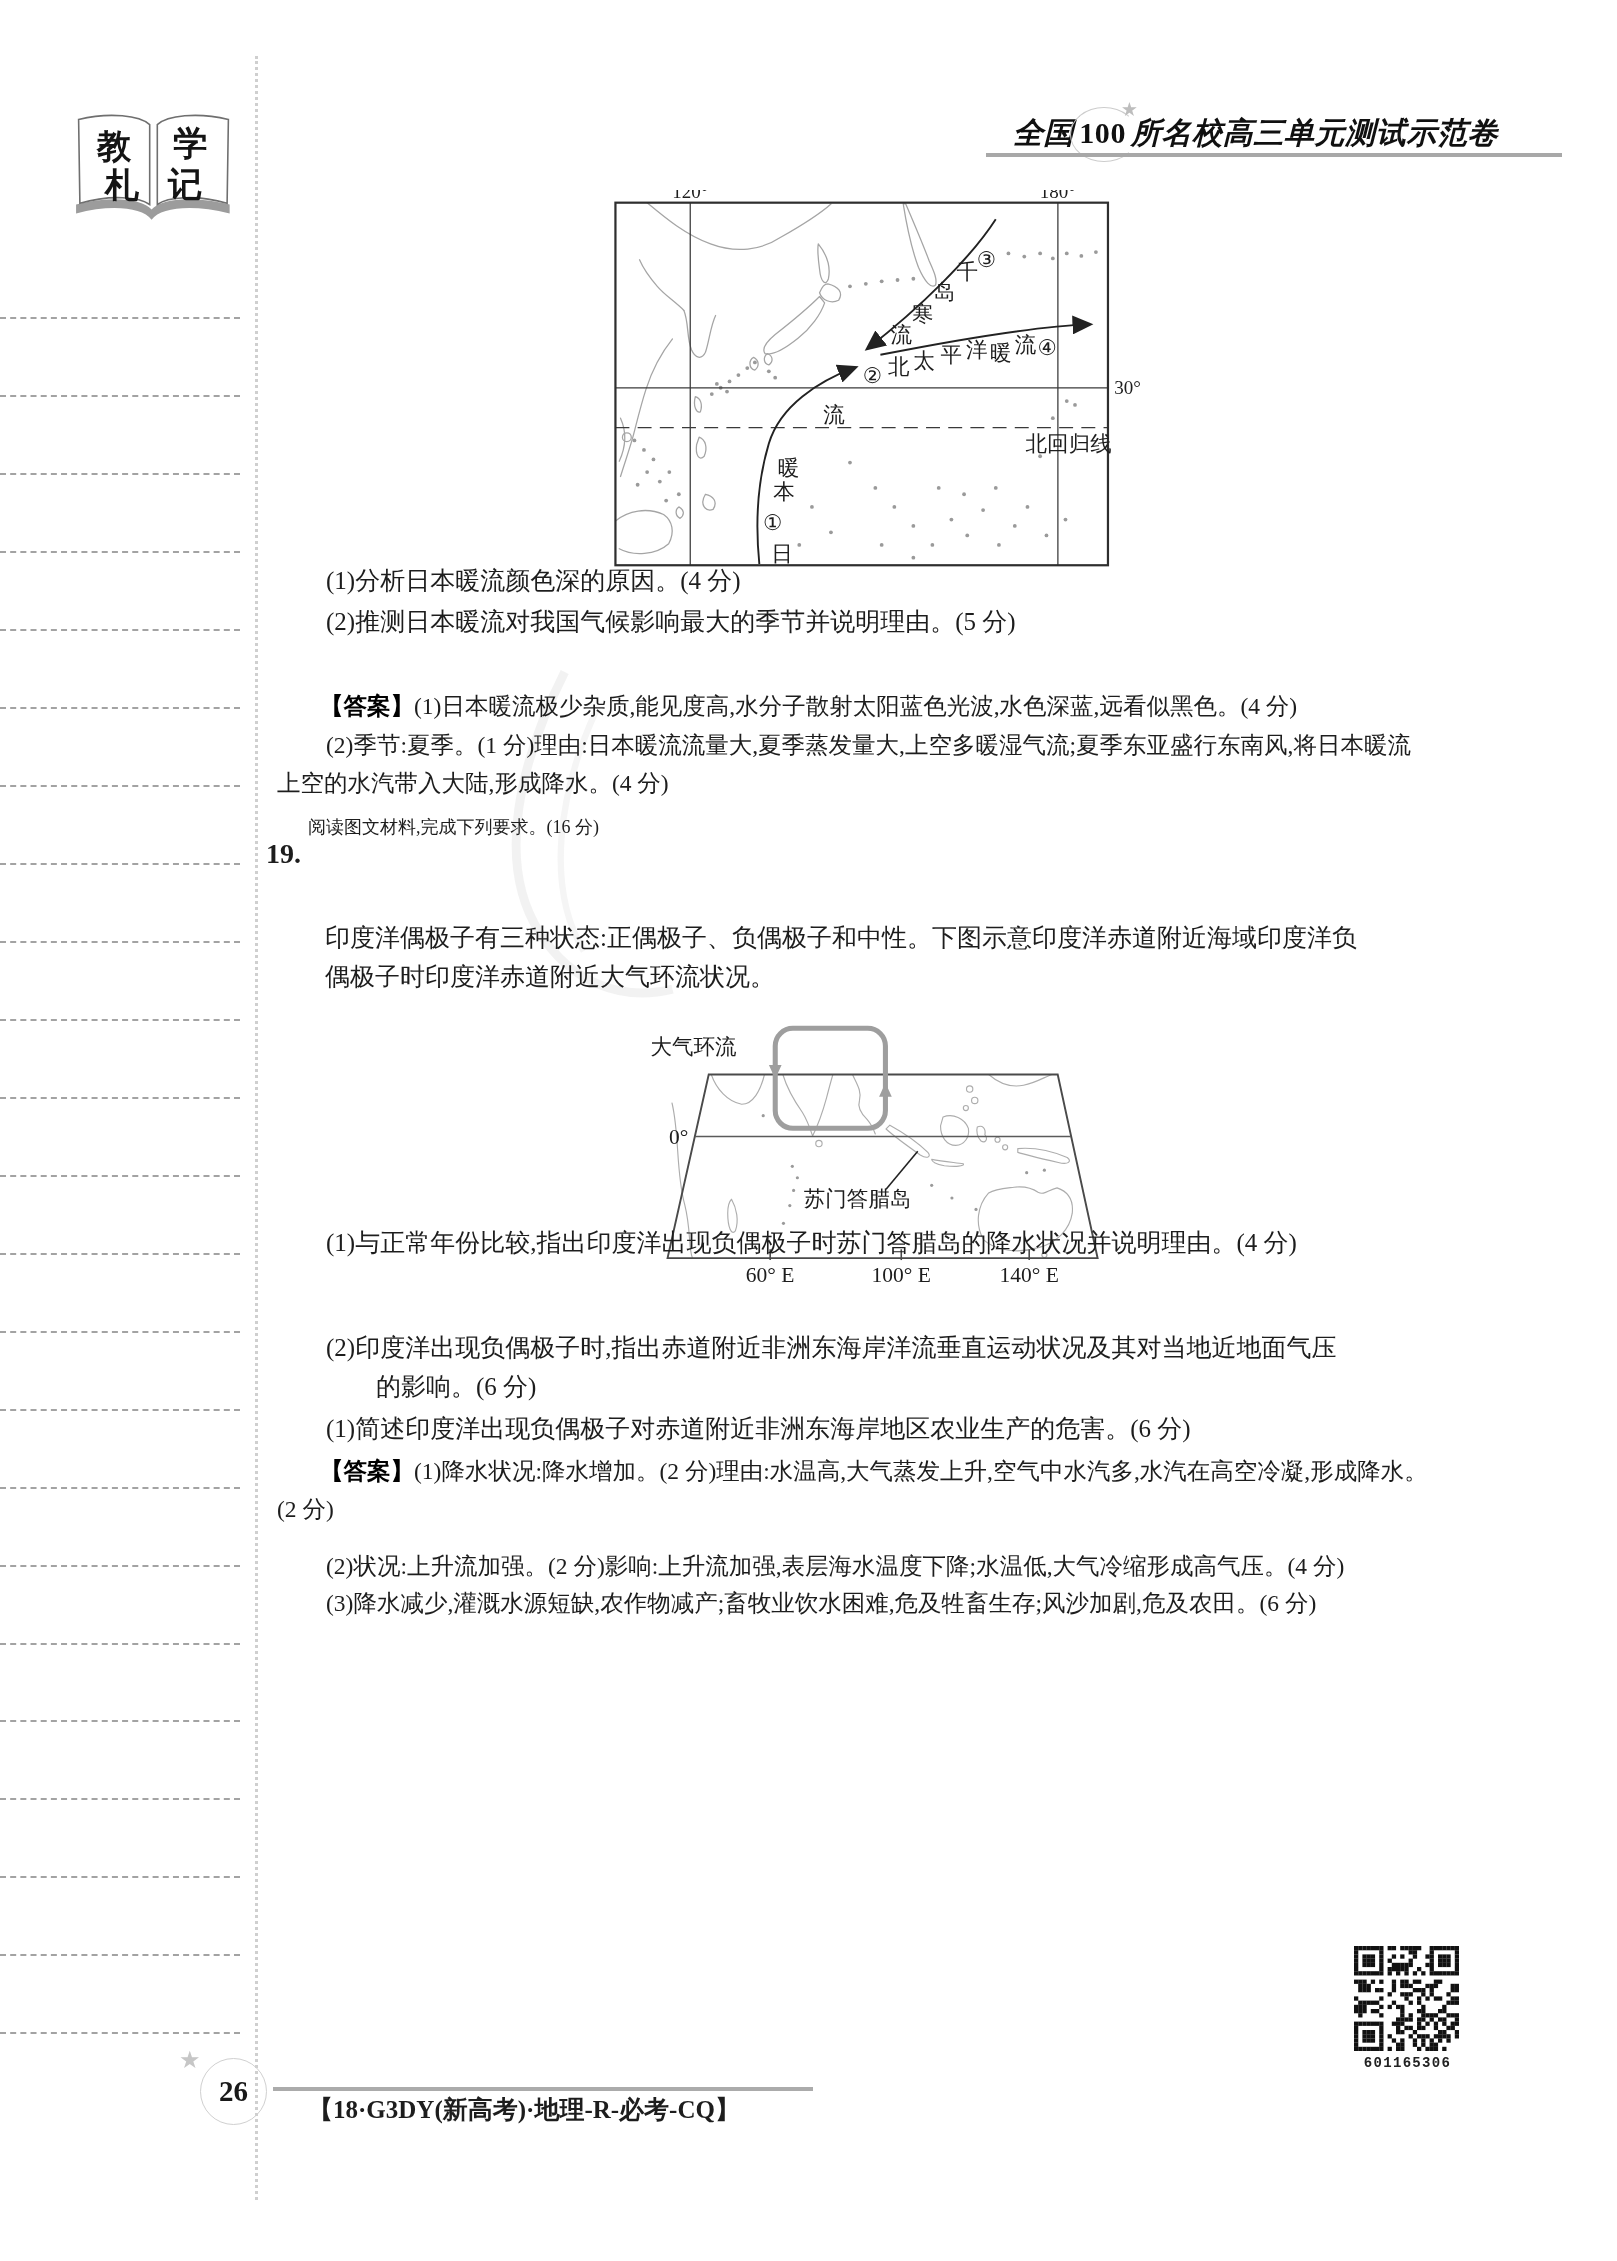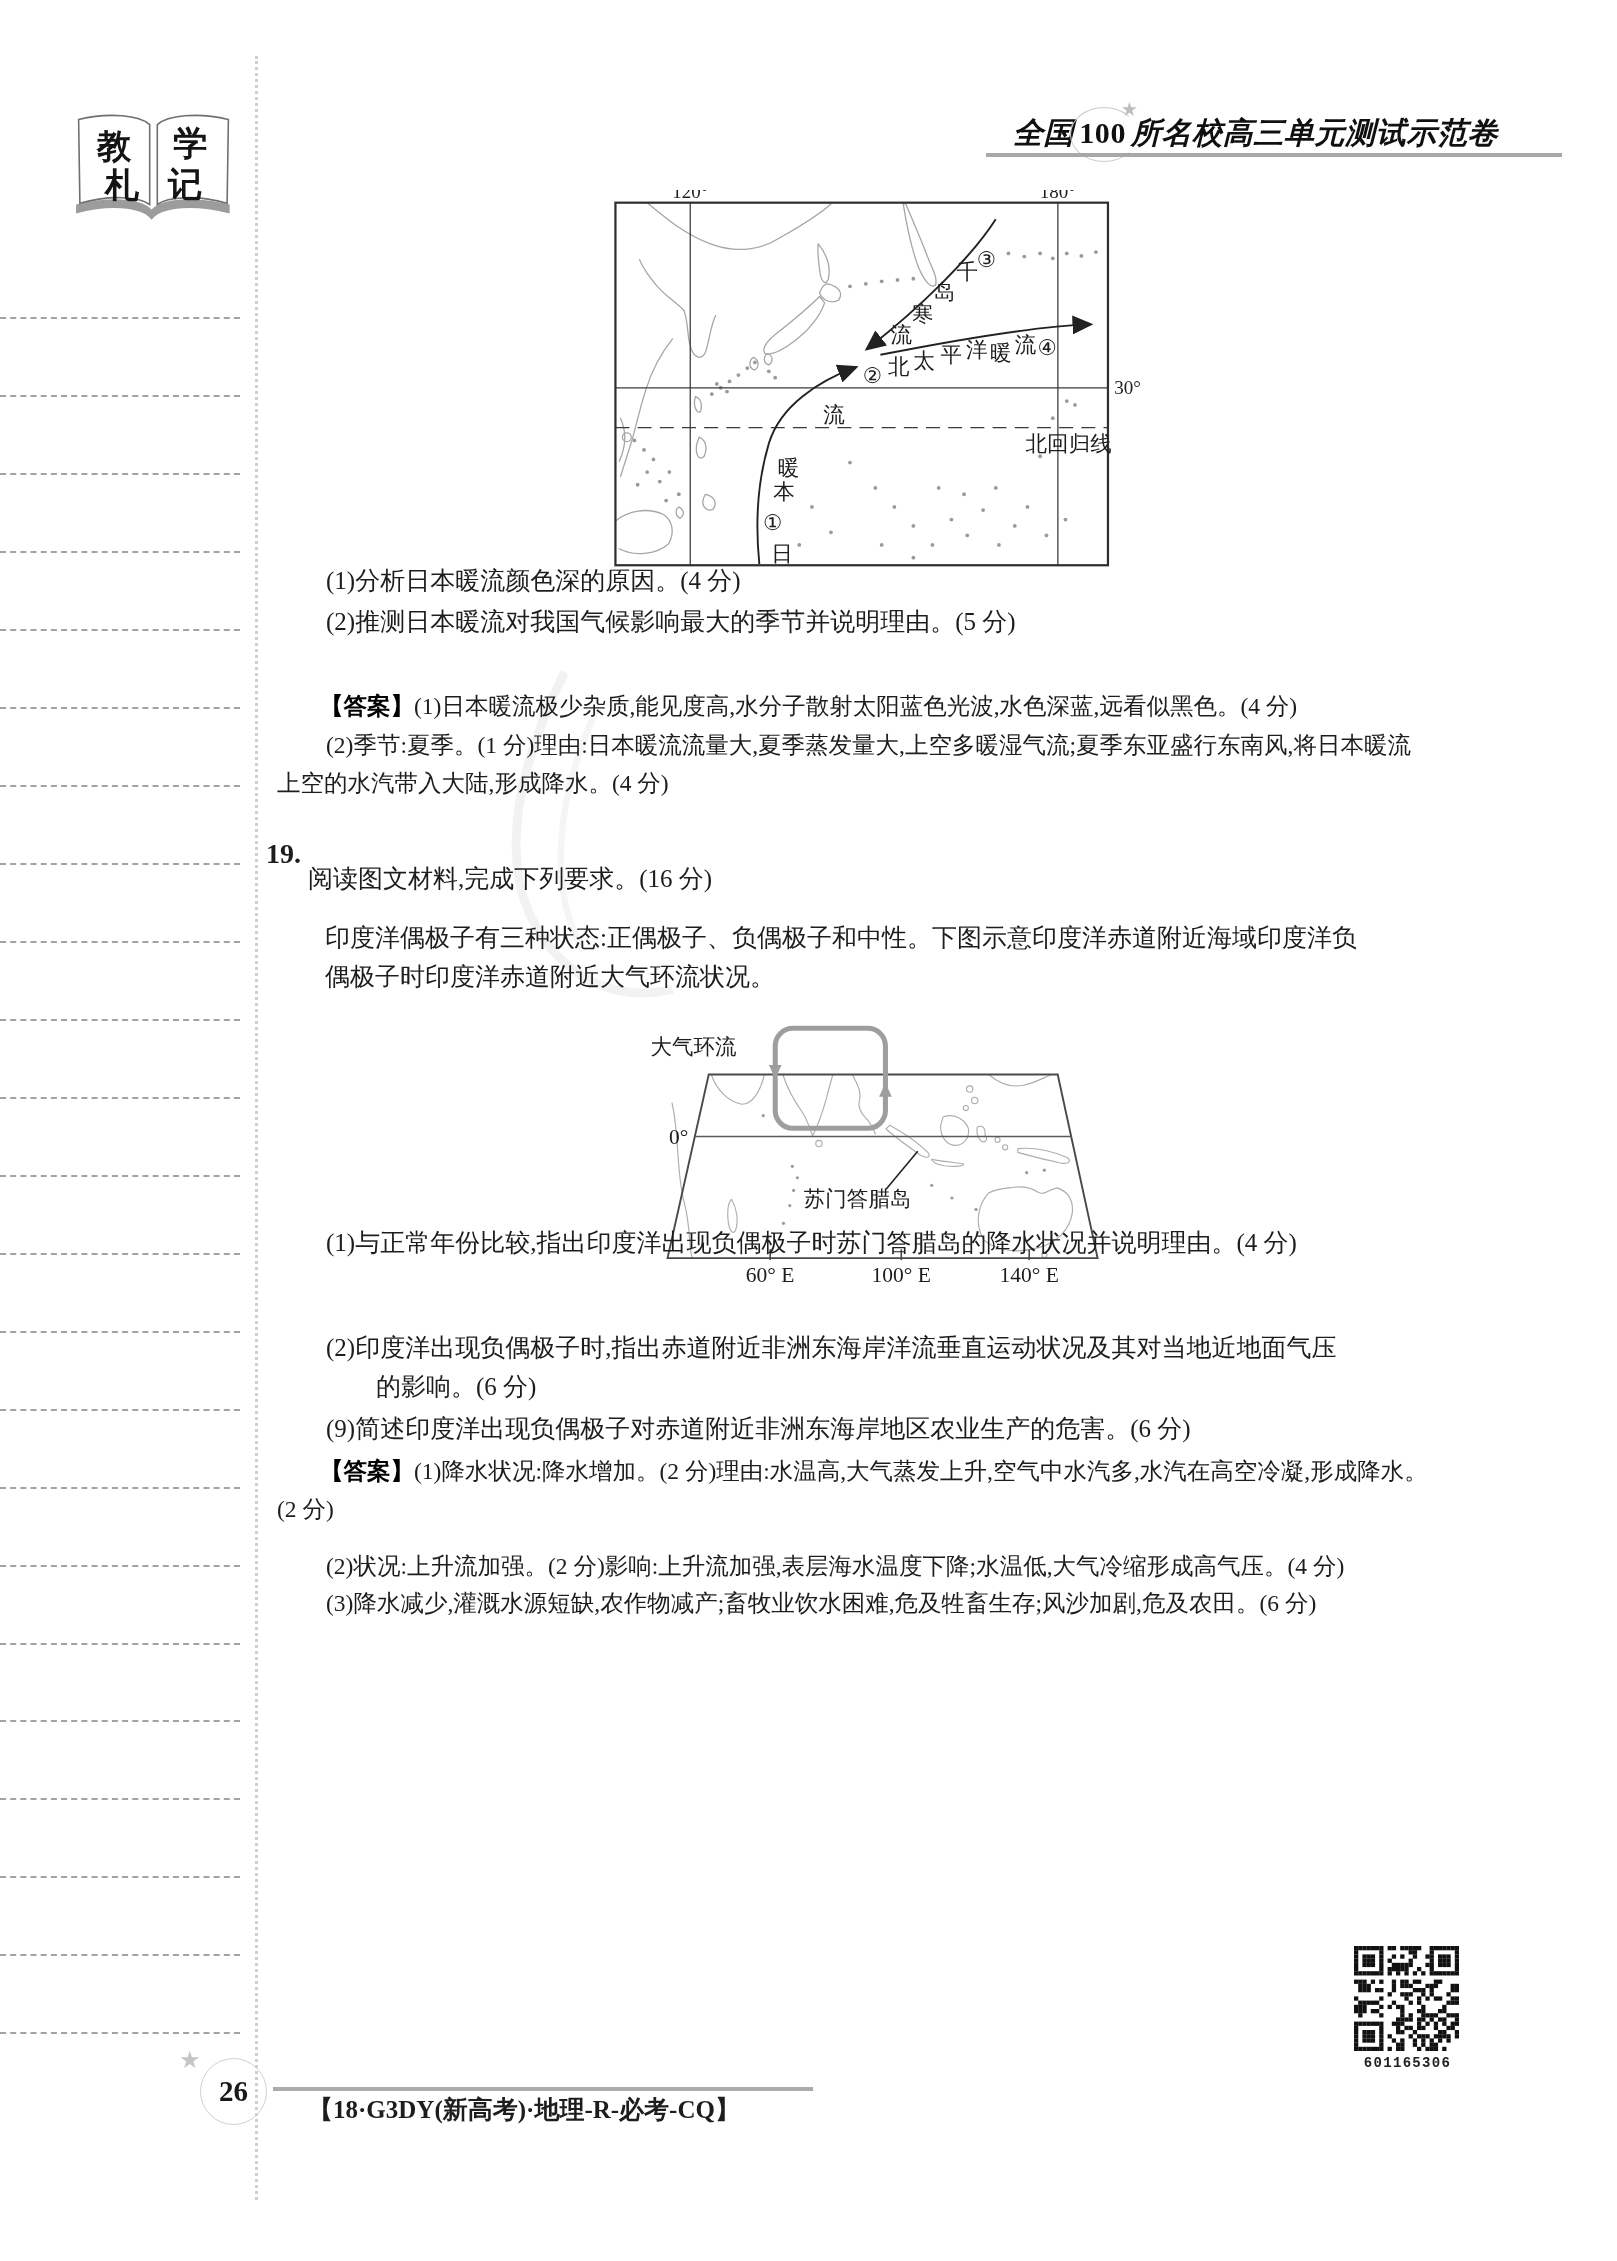--- a/index.html
+++ b/index.html
@@ -24,21 +24,21 @@
   
   .tl{position:absolute;white-space:nowrap;font-size:25px;line-height:30px;}
   .tl.ans{font-size:23.5px;}
   .tl .ans-label{font-weight:bold;color:#000;text-align:right;}
   .x-q{left:326px;}
   .x-ans{left:277px;}
   .x-stem{left:325px;}
   .x-stem1{left:377px;}
   .x-ind2{left:376px;}
   .q19-num{position:absolute;left:266px;top:838px;font-size:28px;font-weight:bold;text-align:right;}
-  .q19-title{position:absolute;left:308px;top:862px;font-size:25px;}
+  .q19-title{position:absolute;left:308px;top:815px;font-size:18px;}
   
   .map1{position:absolute;left:609px;top:190px;}
   .map2{position:absolute;left:634px;top:1008px;}
   .coast{fill:none;stroke:#a5a5a5;stroke-width:2;stroke-linejoin:round;stroke-linecap:round;}
   .coast2{fill:none;stroke:#adadad;stroke-width:1.8;stroke-linejoin:round;stroke-linecap:round;}
   .grid{stroke:#3a3a3a;stroke-width:2;fill:none;}
   .frame{stroke:#2e2e2e;stroke-width:3.5;fill:none;}
   .current{stroke:#222;stroke-width:3;fill:none;}
   .mlabel{font-family:"Liberation Serif",serif;font-size:34px;fill:#1d1d1d;}
   .mlabel-s{font-family:"Liberation Serif",serif;font-size:30px;fill:#1d1d1d;}
@@ -297,21 +297,21 @@
     <text class="mlabel" x="86" y="214" text-anchor="end" font-size="36">0°</text>
     <text class="mlabel" x="268" y="312" font-size="36">苏门答腊岛</text>
     <text class="mlabel" x="215" y="432" text-anchor="middle">60° E</text>
     <text class="mlabel" x="422" y="432" text-anchor="middle">100° E</text>
     <text class="mlabel" x="624" y="432" text-anchor="middle">140° E</text>
   </svg>
 
   <div class="tl x-q" style="top:1228px">(1)与正常年份比较,指出印度洋出现负偶极子时苏门答腊岛的降水状况并说明理由。(4 分)</div>
   <div class="tl x-q" style="top:1333px">(2)印度洋出现负偶极子时,指出赤道附近非洲东海岸洋流垂直运动状况及其对当地近地面气压</div>
   <div class="tl x-ind2" style="top:1372px">的影响。(6 分)</div>
-  <div class="tl x-q" style="top:1414px">(9)简述印度洋出现负偶极子对赤道附近非洲东海岸地区农业生产的危害。(6 分)</div>
+  <div class="tl x-q" style="top:1414px">(1)简述印度洋出现负偶极子对赤道附近非洲东海岸地区农业生产的危害。(6 分)</div>
 
   <div class="tl ans" style="left:320px;top:1456px"><span class="ans-label">【答案】</span><span>(1)降水状况:降水增加。(2 分)理由:水温高,大气蒸发上升,空气中水汽多,水汽在高空冷凝,形成降水。</span></div>
   <div class="tl ans x-ans" style="top:1494px">(2 分)</div>
   <div class="tl ans x-q" style="top:1551px">(2)状况:上升流加强。(2 分)影响:上升流加强,表层海水温度下降;水温低,大气冷缩形成高气压。(4 分)</div>
   <div class="tl ans x-q" style="top:1588px">(3)降水减少,灌溉水源短缺,农作物减产;畜牧业饮水困难,危及牲畜生存;风沙加剧,危及农田。(6 分)</div>
 
   <div class="footer-star">★</div>
   <div class="page-badge">26</div>
   <div class="footer-rule"></div>
   <div class="imprint">【18·G3DY(新高考)·地理-R-必考-CQ】</div>

